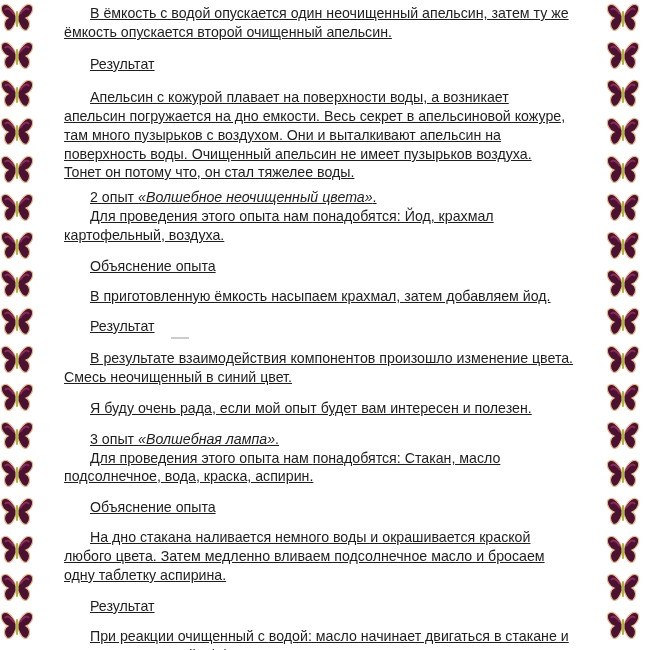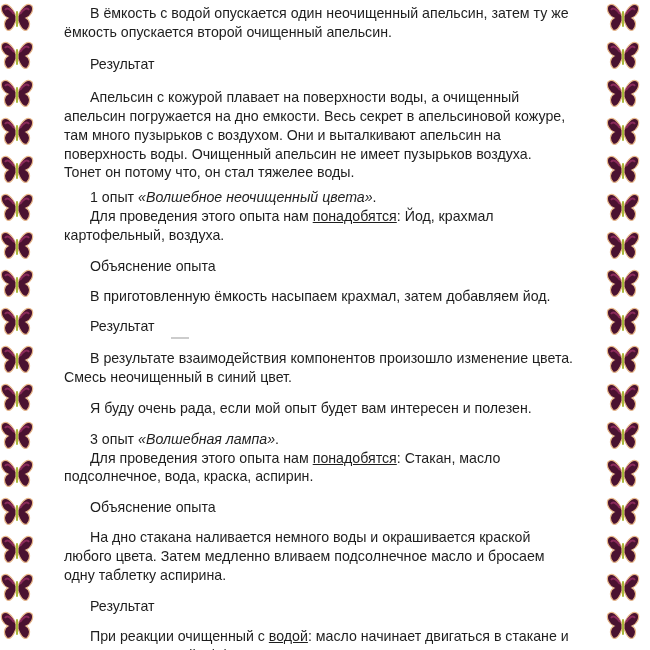--- a/index.html
+++ b/index.html
@@ -14,21 +14,21 @@
     }
     .border-left { left: 0; }
     .border-right { left: 606px; }
     .bfly {
       position: absolute; width: 34px; height: 30px;
     }
     .page {
       position: absolute; left: 64px; top: 0; width: 548px;
       font-size: 14.2px; line-height: 19px;
     }
-    .p { position: absolute; left: 0; width: 548px; white-space: nowrap; }
+    .p { position: absolute; left: 0; width: 548px; white-space: nowrap; text-decoration: underline; }
     .ind { padding-left: 26px; }
     .it { font-style: italic; }
     .u { text-decoration: underline; }
     .faint-mark {
       position: absolute; left: 107px; top: 337px; width: 18px; height: 2px;
       background: #aaa; opacity: .6;
     }
   </style>
 </head>
 <body>
@@ -275,27 +275,27 @@
     <rect x="16" y="9" width="2" height="16" rx="1" fill="#a8b83a"></rect>
   </svg></div>
   </div>
 
 <div class="page">
   <div class="p ind" style="top:4px"><span>В ёмкость с водой опускается один неочищенный апельсин, затем ту же</span></div>
   <div class="p" style="top:23px"><span>ёмкость опускается второй очищенный апельсин.</span></div>
 
   <div class="p ind" style="top:55px">Результат</div>
 
-  <div class="p ind" style="top:88px"><span>Апельсин с кожурой плавает на поверхности воды, а очищенный</span></div>
+  <div class="p ind" style="top:88px"><span>Апельсин с кожурой плавает на поверхности воды, а возникает</span></div>
   <div class="p" style="top:107px"><span>апельсин погружается на дно емкости. Весь секрет в апельсиновой кожуре,</span></div>
   <div class="p" style="top:126px"><span>там много пузырьков с воздухом. Они и выталкивают апельсин на</span></div>
   <div class="p" style="top:145px"><span>поверхность воды. Очищенный апельсин не имеет пузырьков воздуха.</span></div>
   <div class="p" style="top:163px"><span>Тонет он потому что, он стал тяжелее воды.</span></div>
 
-  <div class="p ind" style="top:188px"><span>1 опыт </span><span class="it">«Волшебное неочищенный цвета»</span><span>.</span></div>
+  <div class="p ind" style="top:188px"><span>2 опыт </span><span class="it">«Волшебное неочищенный цвета»</span><span>.</span></div>
   <div class="p ind" style="top:207px"><span>Для проведения этого опыта нам </span><span class="u">понадобятся</span><span>: Йод, крахмал</span></div>
   <div class="p" style="top:226px">картофельный, воздуха.</div>
 
   <div class="p ind" style="top:257px">Объяснение опыта</div>
 
   <div class="p ind" style="top:287px">В приготовленную ёмкость насыпаем крахмал, затем добавляем йод.</div>
 
   <div class="p ind" style="top:317px">Результат</div>
   <div class="faint-mark"></div>
 

